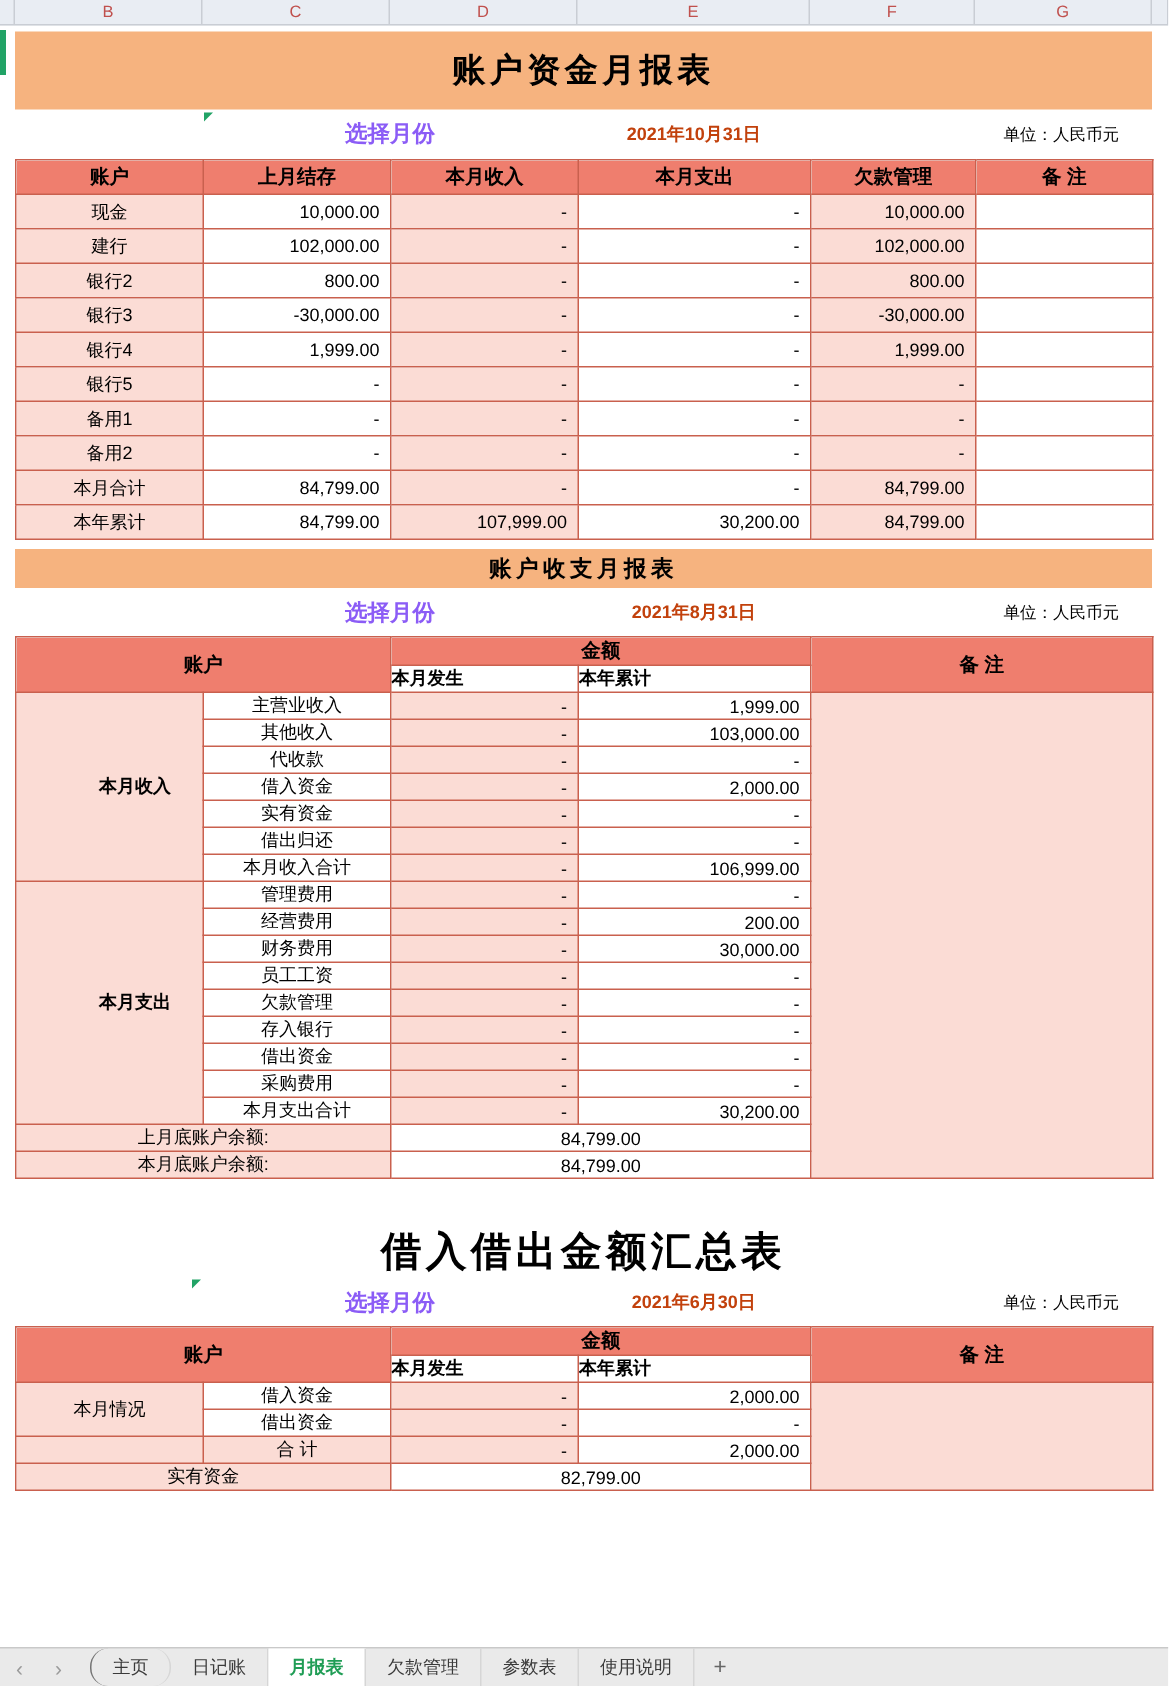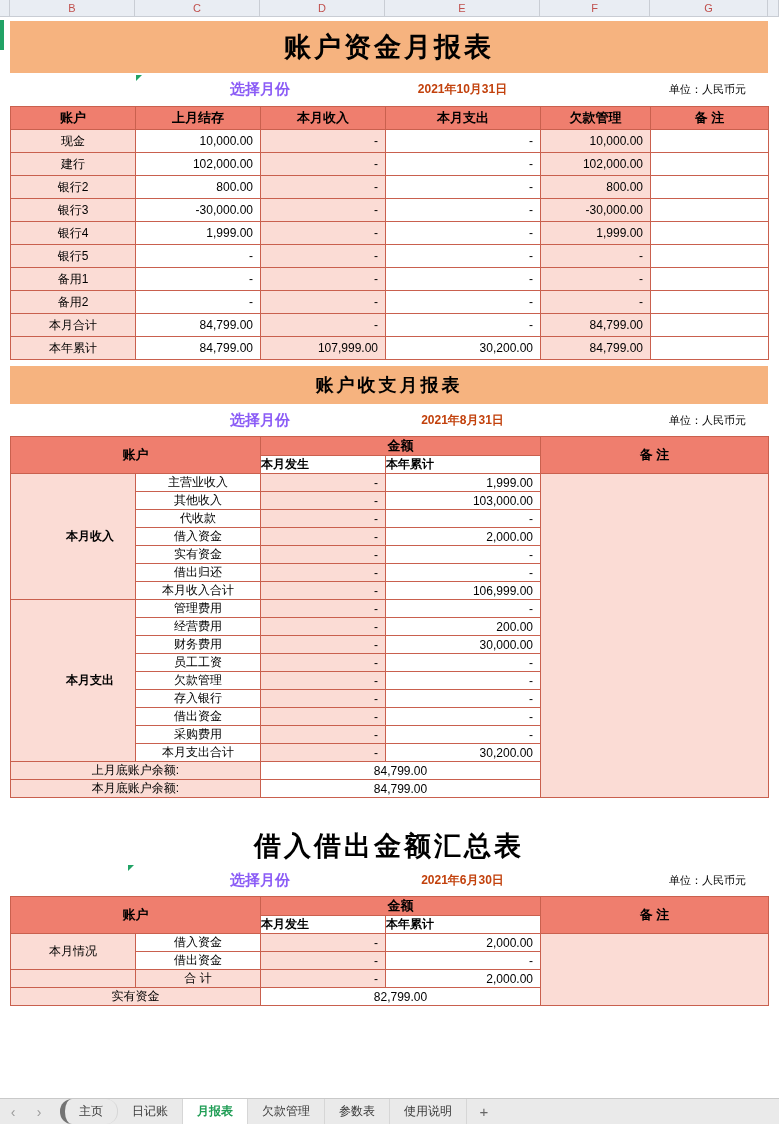--- a/index.html
+++ b/index.html
@@ -16,22 +16,22 @@
   }
   .w-gl{width:10px} .w-b{width:125px} .w-c{width:125px} .w-d{width:125px}
   .w-e{width:155px} .w-f{width:110px} .w-g{width:118px} .w-gr{flex:1; border-right:none;}
   .green-bar{ position:absolute; left:0; top:20px; width:4px; height:30px; background:#21A366; }
 
   .sheet { margin-left:10px; width:758px; }
 
   
   .banner { background:#F6B37F; display:flex; align-items:center; justify-content:center;
             font-weight:bold; letter-spacing:3px; }
-  .banner1 { height:52px; margin-top:4px; font-size:27px; }
-  .banner2 { height:38px; margin-top:6px; font-size:18px; }
+  .banner1 { height:52px; margin-top:4px; font-size:22px; }
+  .banner2 { height:26px; margin-top:6px; font-size:15px; }
   .title3  { height:36px; margin-top:30px; display:flex; align-items:center; justify-content:center;
              font-size:27px; font-weight:bold; letter-spacing:3px; }
 
   
   .selrow { display:flex; align-items:center; position:relative; }
   .selrow1{ height:33px; } .selrow2{ height:32px; } .selrow3{ height:32px; }
   .sel-spacer { width:125px; }
   .sel-label { width:250px; text-align:center; color:#8b5cf6; font-weight:bold; font-size:15px; }
   .sel-date  { width:155px; text-align:center; color:#c2410c; font-weight:bold; font-size:12px; }
   .sel-unit  { flex:1; text-align:right; padding-right:22px; font-size:11px; }
@@ -61,21 +61,21 @@
   .group-empty { background:#FBDCD5; }
 
   
   .tabbar { position:absolute; left:0; right:0; bottom:0; height:26px; background:#EAEAEA;
             border-top:1px solid #C9C9C9; display:flex; align-items:stretch; font-size:12px; }
   .nav { width:26px; display:flex; align-items:center; justify-content:center;
          color:#9a9a9a; font-size:14px; }
   .tabs { display:flex; align-items:stretch; margin-left:8px; }
   .tab { padding:0 14px; display:flex; align-items:center; color:#3a3a3a;
          border-right:1px solid #d6d6d6; }
-  .tab:first-child { border-left:5px solid #737373;border-radius:12px; }
+  .tab:first-child { border-left:1px solid #737373;border-radius:12px; }
   .tab.active { background:#fff; color:#1F9D55; font-weight:bold; }
   .tab-add { width:34px; display:flex; align-items:center; justify-content:center; color:#666;
              font-size:15px; }
 </style>
 </head>
 <body>
 
 <div class="page">
 
   <div class="colheaders">

